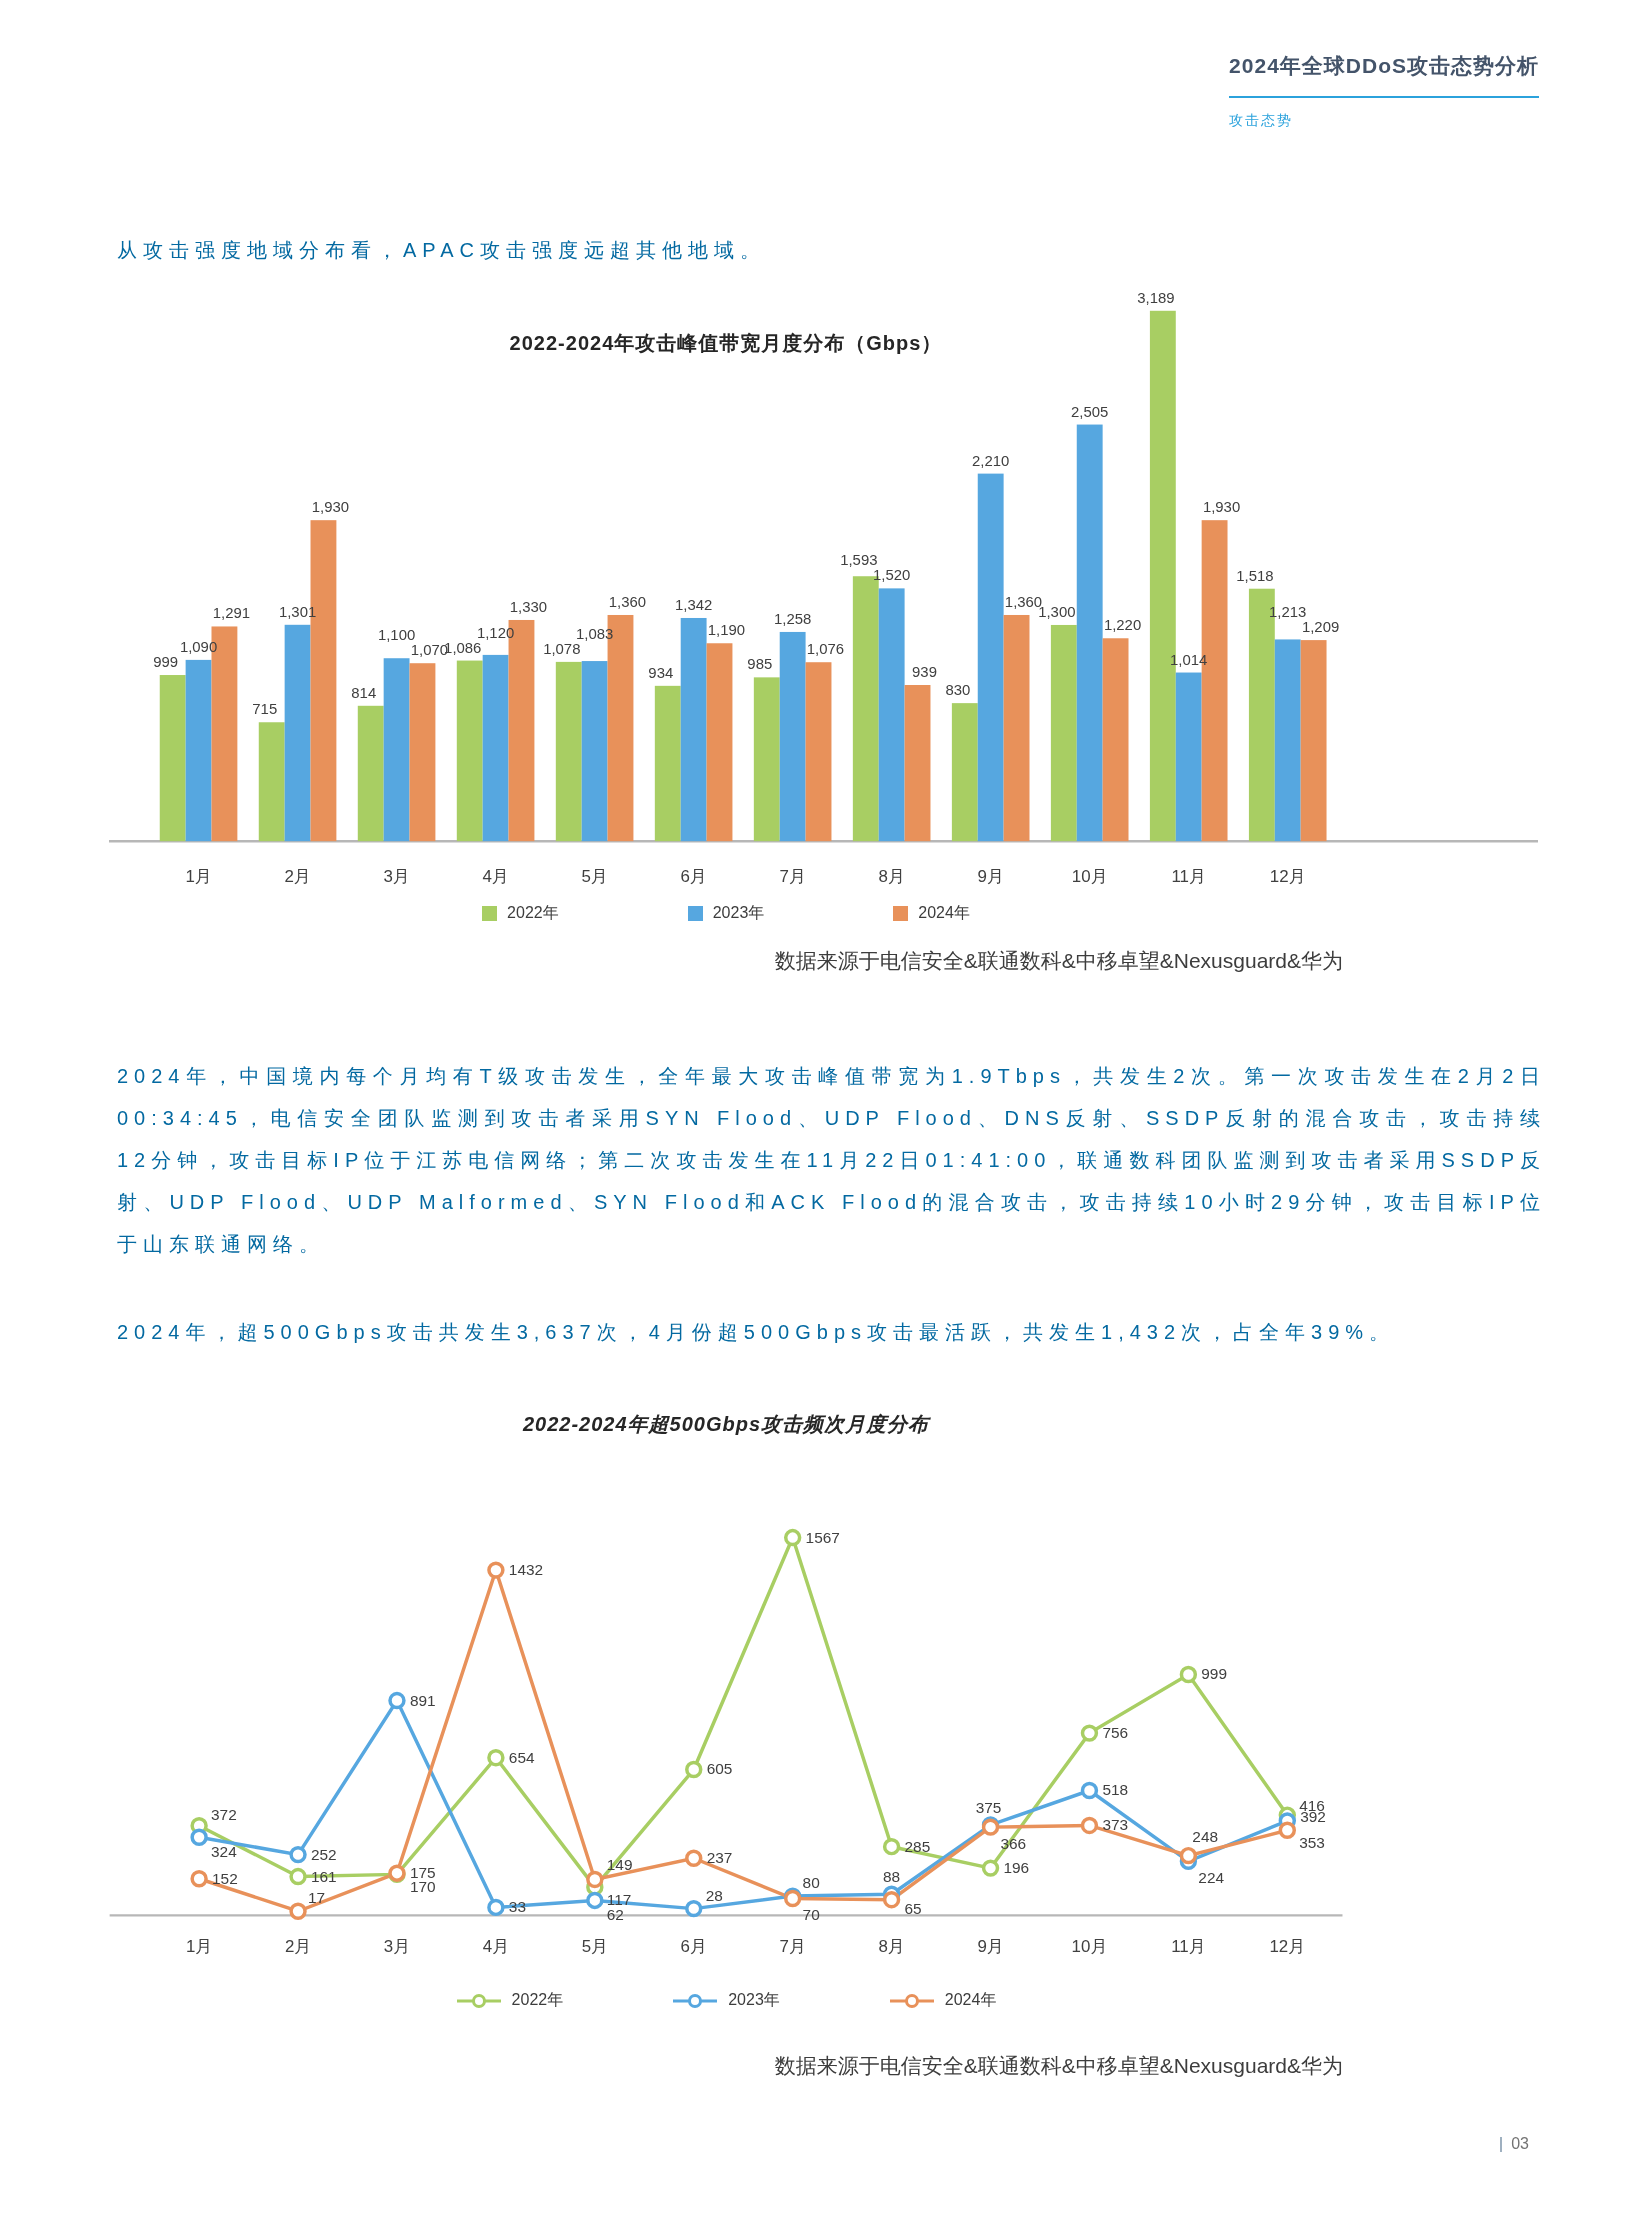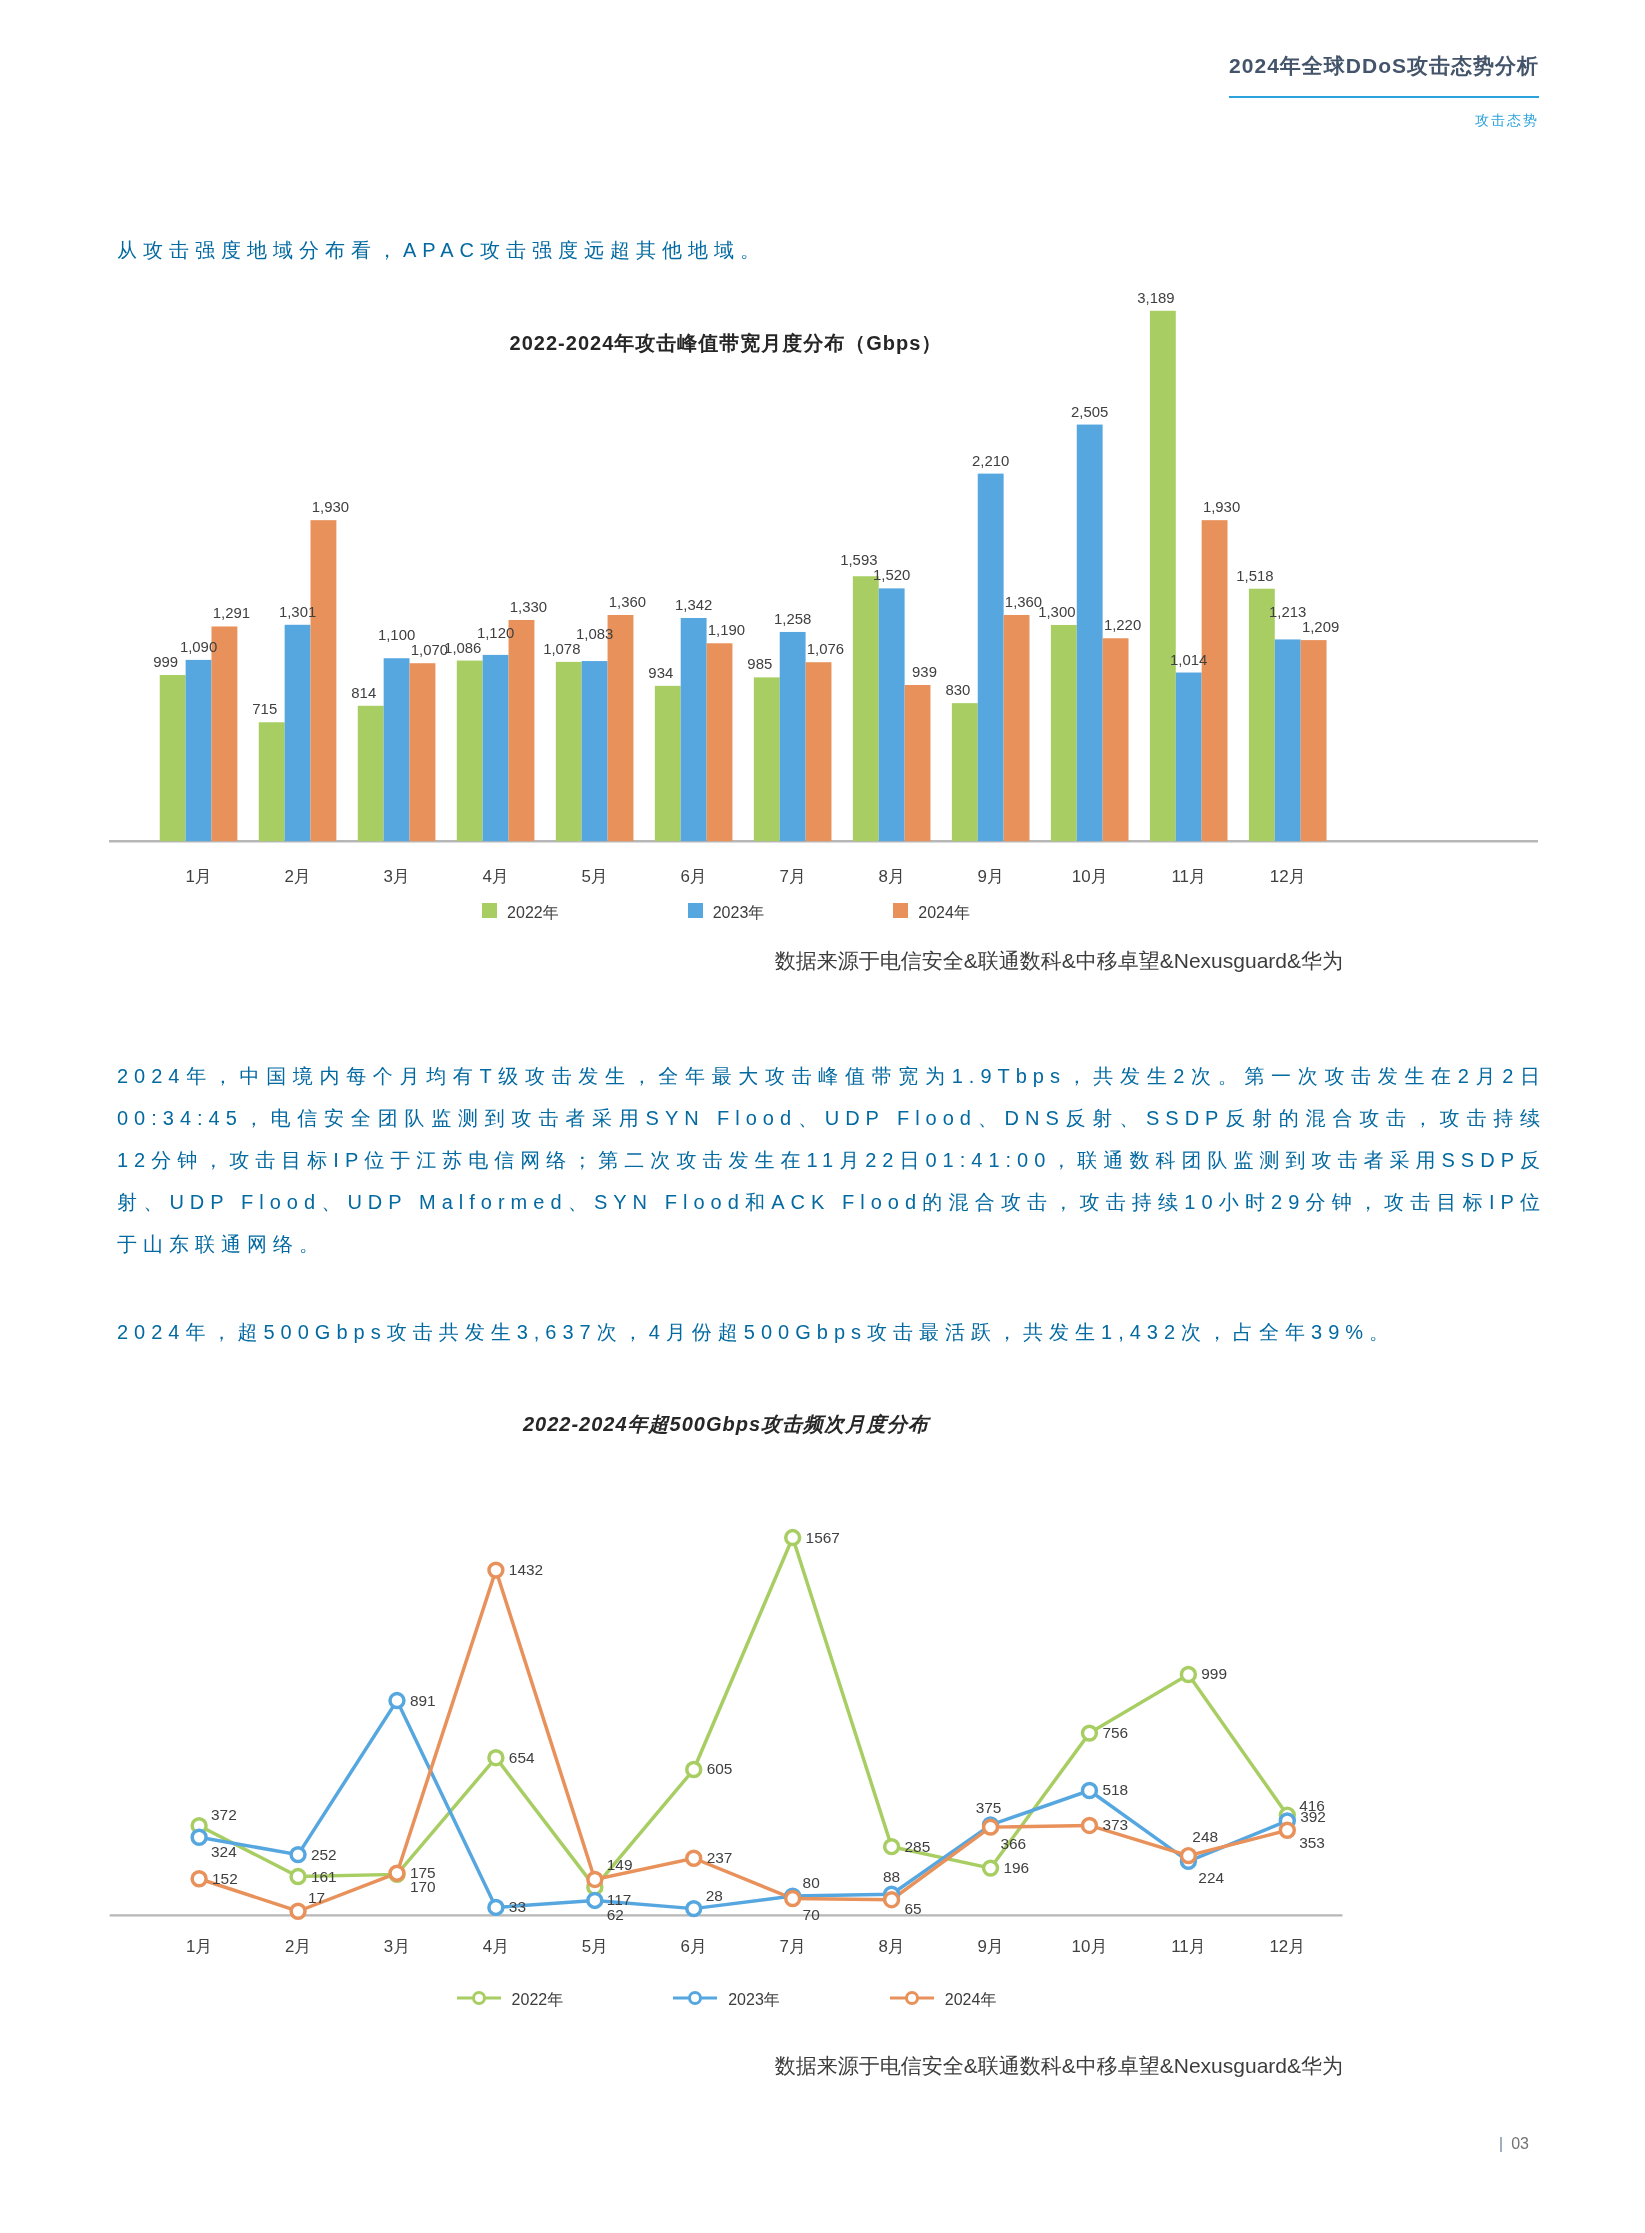--- a/index.html
+++ b/index.html
@@ -3,42 +3,42 @@
 <meta charset="utf-8">
 <style>
   html,body{margin:0;padding:0;}
   body{
     width:1646px;height:2234px;position:relative;background:#ffffff;
     font-family:"Liberation Sans","DejaVu Sans",sans-serif;color:#3d3d3d;
     overflow:hidden;
   }
   .abs{position:absolute;}
   
-  .hdr{top:52px;right:107px;text-align:right;}
+  .hdr{top:52px;right:107px;text-align:left;}
   .hdr-title{font-size:21px;font-weight:bold;color:#44546a;letter-spacing:1px;
     padding-bottom:16px;border-bottom:2px solid var(--accent,#2ba2dc);}
   .hdr-sub{margin-top:14px;font-size:14px;letter-spacing:2px;color:var(--accent,#2ba2dc);}
   
   .bodytext{font-size:20px;letter-spacing:6px;line-height:42px;margin:8px;color:#0369a1;}
   .intro{top:221px;left:109px;width:1429px;}
   #para1{top:1047px;left:109px;width:1429px;text-align:justify;}
   #para2{top:1303px;left:109px;width:1429px;}
   
   .chart-title{left:109px;width:1234px;text-align:center;font-size:20px;font-weight:bold;
     color:#262626;letter-spacing:1px;margin:0;}
   #bar-title{top:330px;}
   #line-title{top:1411px;font-style:italic;}
   
   #bar-chart{top:249px;left:109px;width:1429px;height:647px;}
   #line-chart{top:1463px;left:109px;width:1429px;height:517px;}
   
   .legend{left:109px;width:1234px;display:flex;justify-content:center;align-items:center;}
   #bar-legend{top:903px;gap:129px;}
   #line-legend{top:1990px;gap:109px;}
-  .legend-item{display:flex;gap:10px;font-size:16px;color:#3d3d3d;}
+  .legend-item{display:flex;align-items:center;gap:10px;font-size:16px;color:#3d3d3d;}
   .sq{width:15px;height:15px;display:inline-block;}
   
   .src{left:109px;width:1234px;text-align:right;font-size:21px;color:#3d3d3d;}
   #bar-source{top:947px;}
   #line-source{top:2052px;}
   
   #page-num{top:2135px;right:117px;display:flex;align-items:center;gap:9px;
     font-size:16px;color:#737373;}
   .pn-bar{width:2px;height:15px;background:#9fb0c0;display:inline-block;}
   svg{display:block;}

